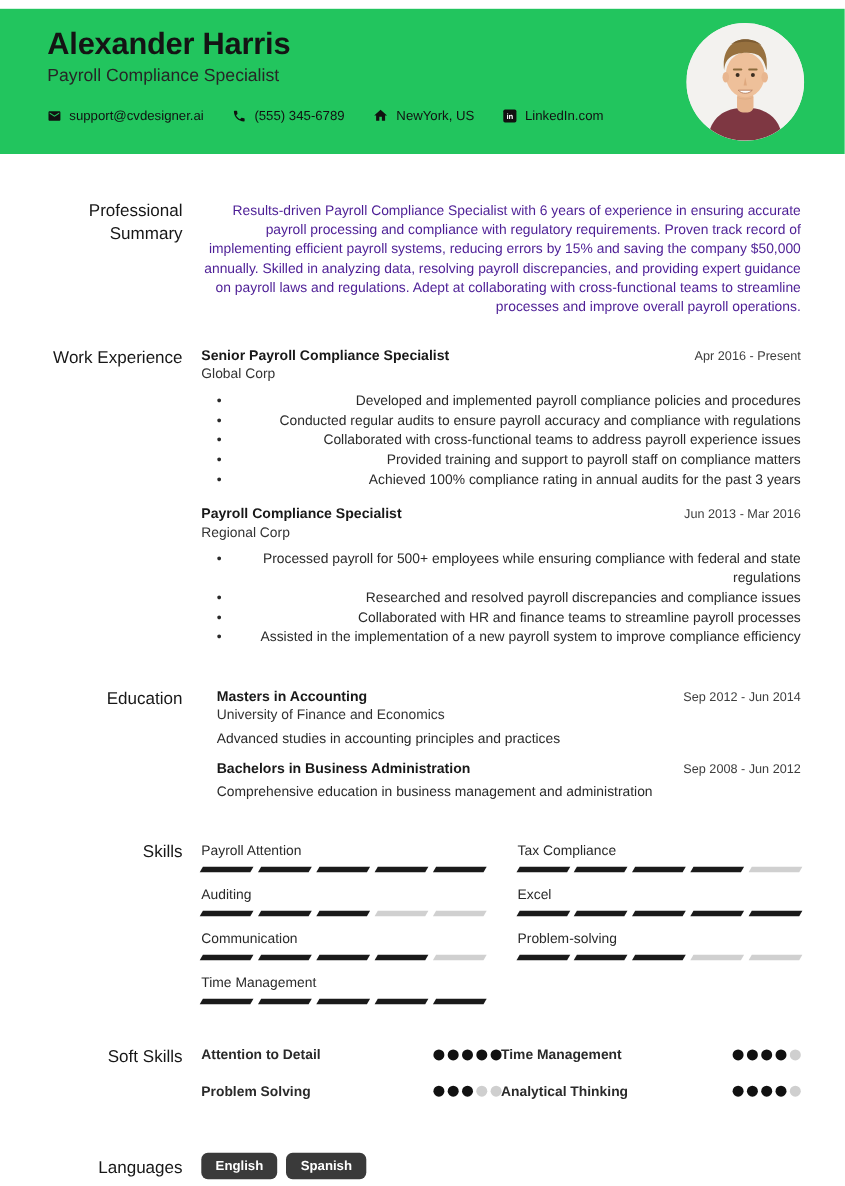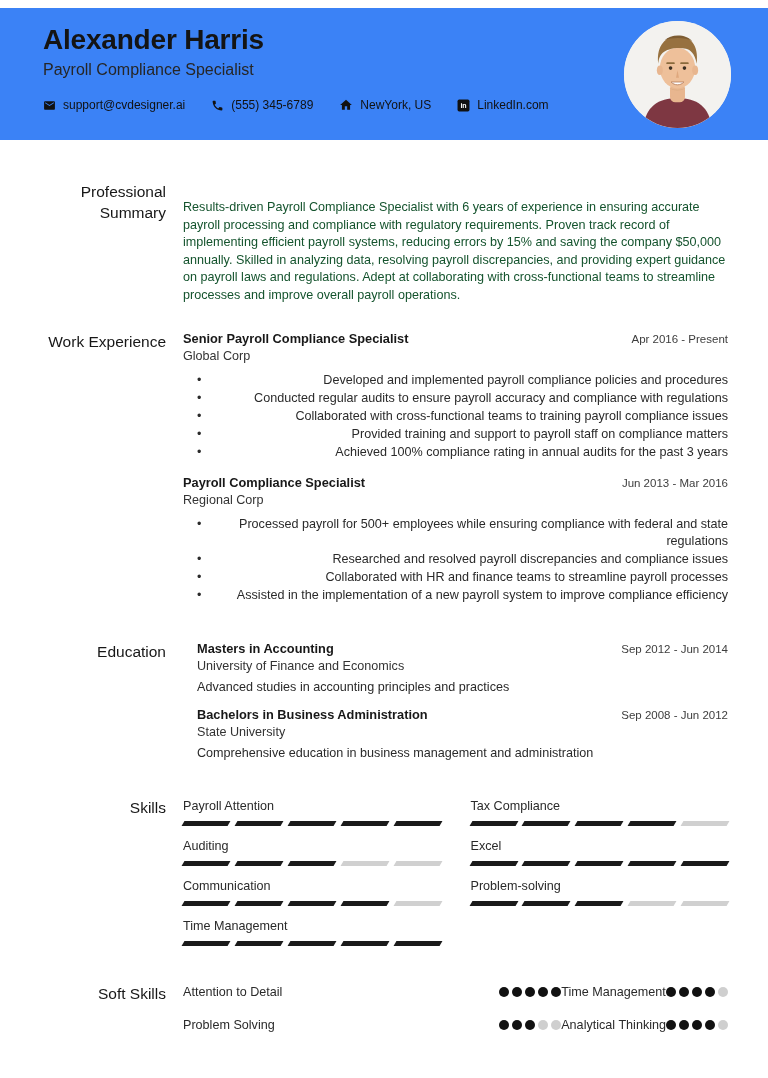--- a/index.html
+++ b/index.html
@@ -9,21 +9,21 @@
     font-family: "Liberation Sans", sans-serif;
     color: #1f1f1f;
     overflow: hidden;
     position: relative;
   }
 
   
   .header {
     margin-top: 8px;
     height: 132px;
-    background: #3b82f6;
+    background: #22c55e;
     position: relative;
     padding: 16px 0 0 43px;
   }
   .name {
     font-size: 28px;
     font-weight: 700;
     letter-spacing: -0.2px;
     color: #141414;
   }
   .job-title {
@@ -71,22 +71,23 @@
   .sec-summary   { margin-top: 41px; }
   .sec-experience{ margin-top: 27px; }
   .sec-education { margin-top: 36px; gap: 14px; }
   .sec-skills    { margin-top: 37px; }
   .sec-softskills{ margin-top: 24px; }
   .sec-languages { margin-top: 33px; }
 
   .summary-text {
     font-size: 12.6px;
     line-height: 17.5px;
-    color: #14532d;
-    margin-top: 18px;
+    color: #4c1d95;
+    margin-top: 2px;
+    text-align: right;
   }
 
   
   .entry-head { display: flex; align-items: baseline; }
   .entry-role {
     font-size: 12.8px;
     font-weight: 700;
     color: #181818;
   }
   .entry-dates {
@@ -145,24 +146,25 @@
     flex: 1;
     height: 5px;
     transform: skewX(-30deg);
   }
   .seg-filled { background: #1a1a1a; }
   .seg-empty  { background: #d0d0d0; }
 
   
   .soft-grid {
     display: grid;
-    grid-template-columns: 1fr;
+    grid-template-columns: 1fr 1fr;
     grid-template-rows: repeat(2, auto);
     grid-auto-flow: column;
     margin-top: 2px;
+    font-weight: bold;
   }
   .soft-item {
     display: flex;
     align-items: center;
     padding-bottom: 19px;
   }
   .soft-name { font-size: 12.6px; color: #2a2a2a; }
   .dots { margin-left: auto; display: flex; gap: 3px; }
   .dot { width: 10px; height: 10px; border-radius: 50%; }
   .dot-filled { background: #111; }
@@ -268,21 +270,21 @@
 
       <div class="job">
         <div class="entry-head">
           <div class="entry-role">Senior Payroll Compliance Specialist</div>
           <div class="entry-dates">Apr 2016 - Present</div>
         </div>
         <div class="entry-sub">Global Corp</div>
         <ul class="bullets">
           <li>Developed and implemented payroll compliance policies and procedures</li>
           <li>Conducted regular audits to ensure payroll accuracy and compliance with regulations</li>
-          <li>Collaborated with cross-functional teams to training payroll compliance issues</li>
+          <li>Collaborated with cross-functional teams to address payroll experience issues</li>
           <li>Provided training and support to payroll staff on compliance matters</li>
           <li>Achieved 100% compliance rating in annual audits for the past 3 years</li>
         </ul>
       </div>
 
       <div class="job">
         <div class="entry-head">
           <div class="entry-role">Payroll Compliance Specialist</div>
           <div class="entry-dates">Jun 2013 - Mar 2016</div>
         </div>
@@ -309,21 +311,20 @@
         </div>
         <div class="entry-sub">University of Finance and Economics</div>
         <div class="entry-desc">Advanced studies in accounting principles and practices</div>
       </div>
 
       <div class="degree">
         <div class="entry-head">
           <div class="entry-role">Bachelors in Business Administration</div>
           <div class="entry-dates">Sep 2008 - Jun 2012</div>
         </div>
-        <div class="entry-sub">State University</div>
         <div class="entry-desc">Comprehensive education in business management and administration</div>
       </div>
 
     </div>
   </div>
 
   <div class="section sec-skills">
     <div class="section-title">Skills</div>
     <div class="section-content">
       <div class="skills-grid">

